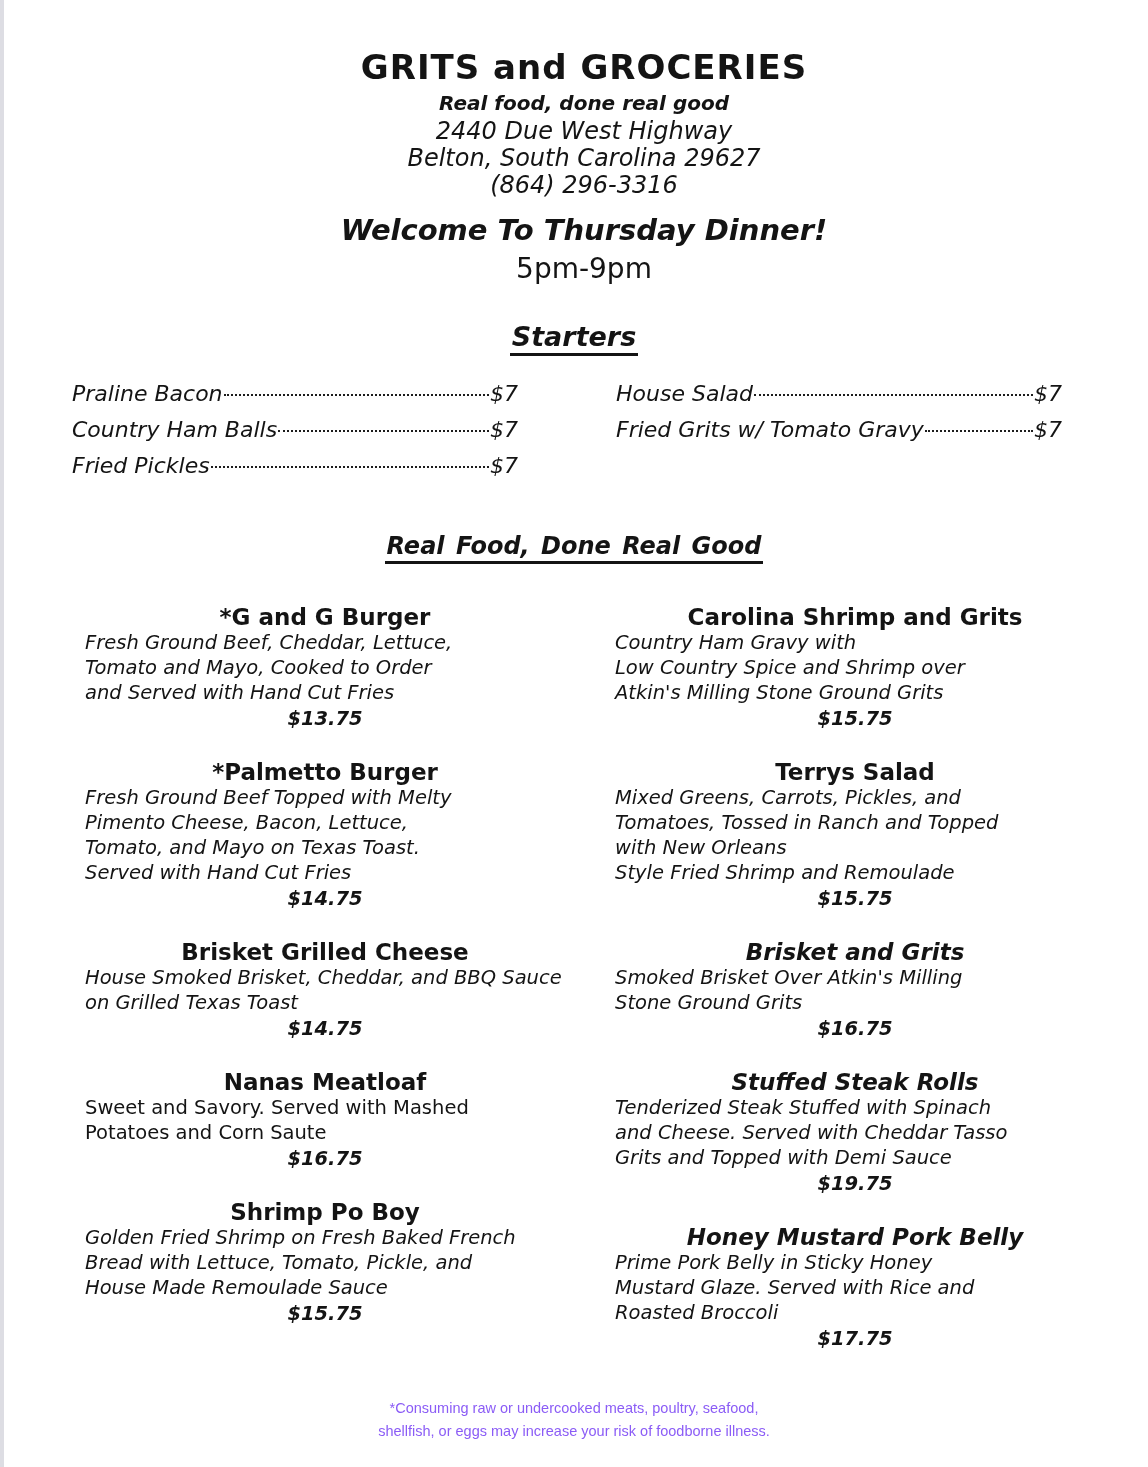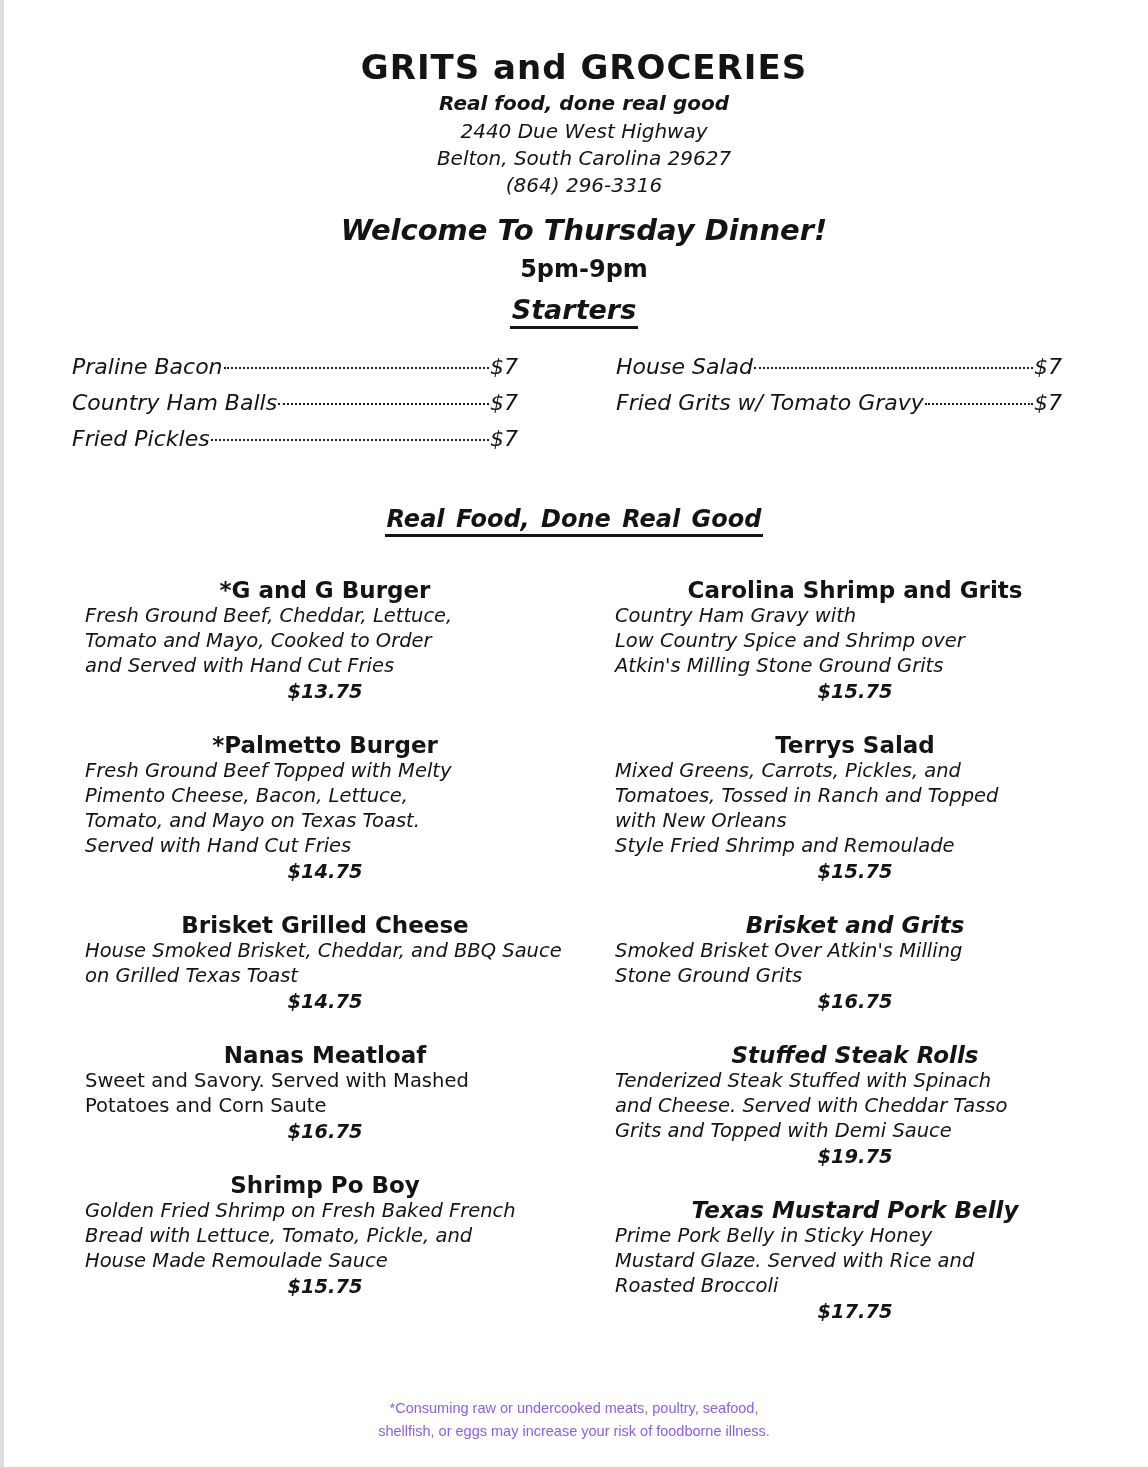--- a/index.html
+++ b/index.html
@@ -18,34 +18,34 @@
   .center{text-align:center;}
 
   
   .header{padding-top:46px;padding-left:20px;}
   .restaurant-name{
     font-size:34px;font-weight:bold;letter-spacing:1px;line-height:42px;
   }
   .tagline{
     font-size:20px;font-weight:bold;font-style:italic;line-height:30px;
   }
-  .addr{font-size:20px;font-style:italic;line-height:27px;}
+  .addr{font-size:24px;font-style:italic;line-height:27px;}
   .welcome{
     font-size:29px;font-weight:bold;font-style:italic;line-height:42px;margin-top:10px;
   }
-  .hours{font-size:24px;font-weight:bold;line-height:36px;}
+  .hours{font-size:28px;font-weight:normal;line-height:36px;}
 
   
   .section-heading{
     display:inline-block;
     font-weight:bold;font-style:italic;
     border-bottom:3px solid #141414;
     padding:0 2px 1px 2px;
   }
-  .starters-heading-wrap{margin-top:7px;}
+  .starters-heading-wrap{margin-top:34px;}
   .starters-heading{font-size:27px;}
   .mains-heading-wrap{margin-top:44px;}
   .mains-heading{font-size:24px;word-spacing:3px;}
 
   
   .starters-cols{
     display:flex;
     padding:24px 86px 0 72px;
     gap:98px;
   }
@@ -222,21 +222,21 @@
 
   <div class="menu-item">
     <div class="item-title italic">Stuffed Steak Rolls</div>
     <div class="item-desc">Tenderized Steak Stuffed with Spinach
 and Cheese. Served with Cheddar Tasso
 Grits and Topped with Demi Sauce</div>
     <div class="item-price">$19.75</div>
   </div>
 
   <div class="menu-item">
-    <div class="item-title italic">Texas Mustard Pork Belly</div>
+    <div class="item-title italic">Honey Mustard Pork Belly</div>
     <div class="item-desc">Prime Pork Belly in Sticky Honey
 Mustard Glaze. Served with Rice and
 Roasted Broccoli</div>
     <div class="item-price">$17.75</div>
   </div>
 </div>
 </div>
 
 <div class="footer">*Consuming raw or undercooked meats, poultry, seafood,
 shellfish, or eggs may increase your risk of foodborne illness.</div>

